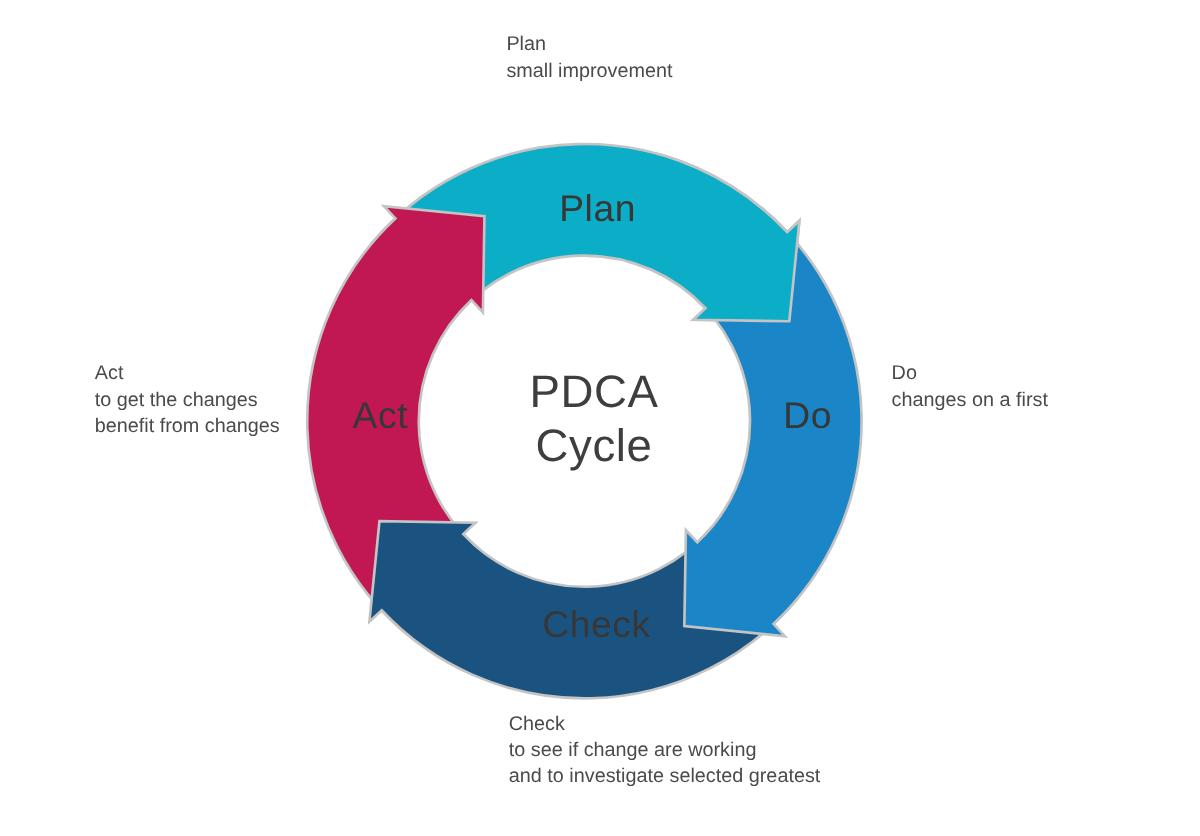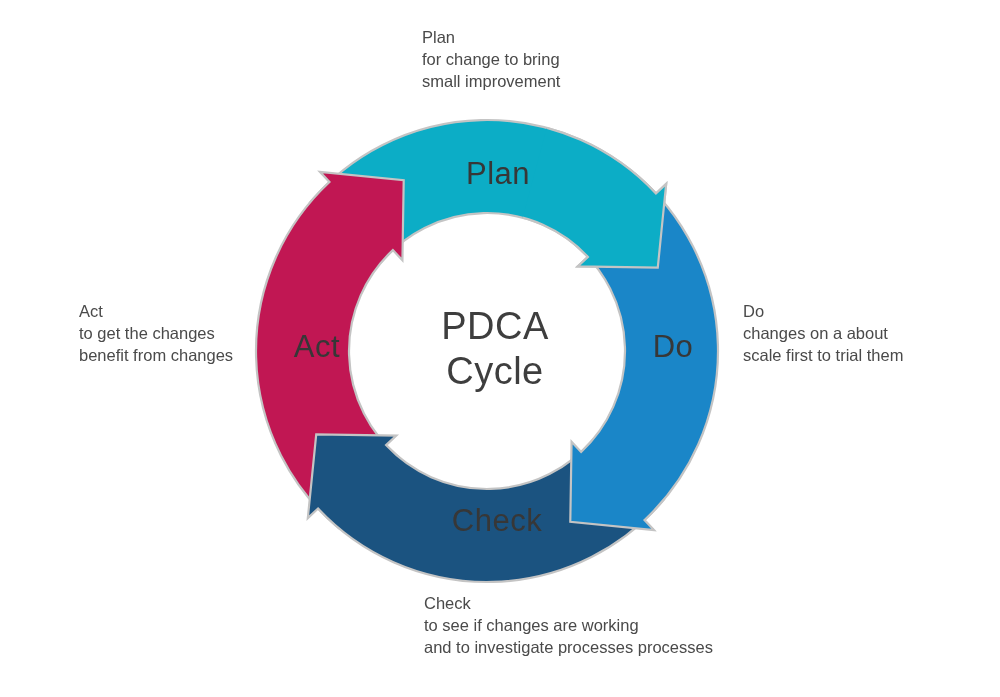--- a/index.html
+++ b/index.html
@@ -46,34 +46,32 @@
     <text class="arc-label" x="673" y="357" text-anchor="middle" fill="#373737">Do</text>
     <text class="arc-label" x="497" y="531" text-anchor="middle" fill="#373737">Check</text>
     <text class="arc-label" x="317" y="357" text-anchor="middle" fill="#373737">Act</text>
 
     <text class="center-title" x="495" y="339" text-anchor="middle" fill="#3e3e3e">PDCA</text>
     <text class="center-title" x="495" y="384" text-anchor="middle" fill="#3e3e3e">Cycle</text>
   </svg>
 
   <div class="annotation" style="left:422px;top:26px;">
     <span>Plan</span>
-    <span>for change to bring</span>
     <span>small improvement</span>
   </div>
 
   <div class="annotation" style="left:743px;top:300px;">
     <span>Do</span>
-    <span>changes on a about</span>
-    <span>scale first to trial them</span>
+    <span>changes on a first</span>
   </div>
 
   <div class="annotation" style="left:424px;top:592px;">
     <span>Check</span>
-    <span>to see if changes are working</span>
-    <span>and to investigate processes processes</span>
+    <span>to see if change are working</span>
+    <span>and to investigate selected greatest</span>
   </div>
 
   <div class="annotation" style="left:79px;top:300px;">
     <span>Act</span>
     <span>to get the changes</span>
     <span>benefit from changes</span>
   </div>
 
 </div>
 

